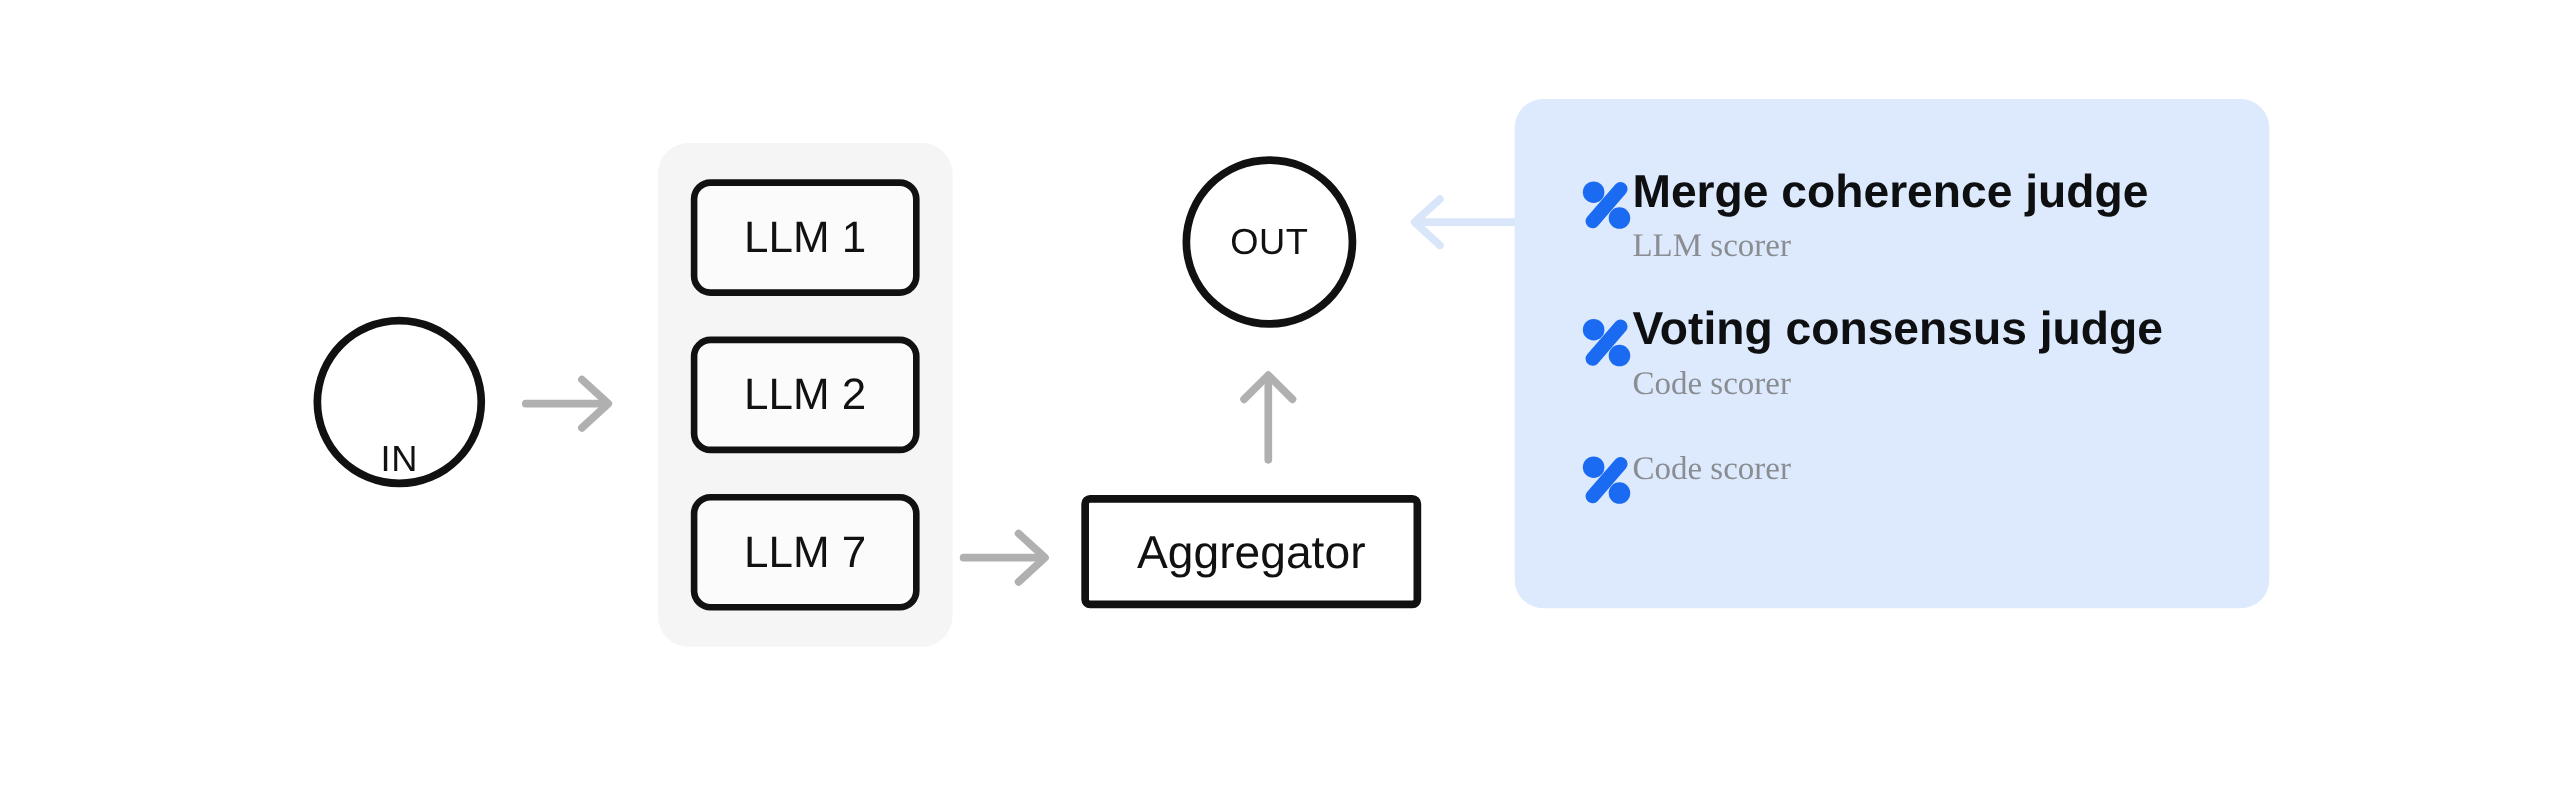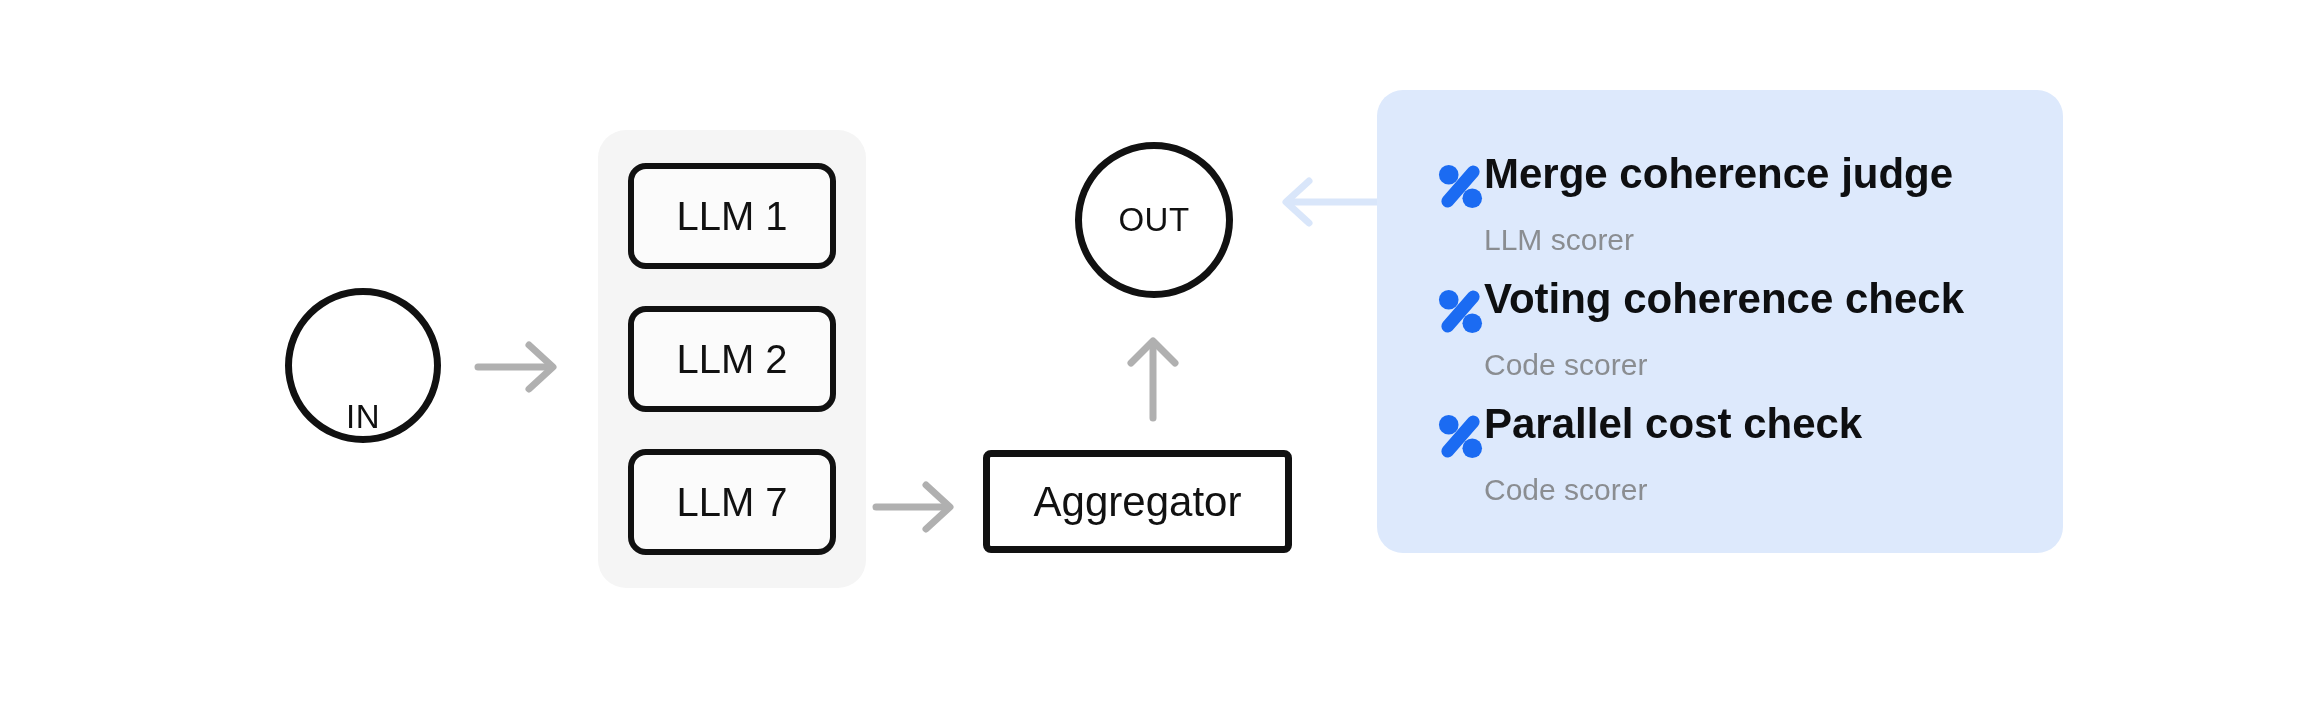--- a/index.html
+++ b/index.html
@@ -96,22 +96,23 @@
     line-height: 48px;
     font-weight: 600;
     color: #0e0f11;
     white-space: nowrap;
   }
   .scorer-subtitle {
     font-size: 30px;
     line-height: 36px;
     font-weight: 400;
     color: #8a8d91;
-    margin-top: 24px;
+    margin-top: 8px;
     white-space: nowrap;
+    font-family: Liberation Serif, serif;
   }
 </style>
 </head>
 <body>
 
 <svg id="arrow-layer" viewBox="0 0 2318 720" xmlns="http://www.w3.org/2000/svg">
   <g stroke="#b0b0b0" stroke-width="7" stroke-linecap="round" stroke-linejoin="round" fill="none">
     <path d="M478 367 H548"></path>
     <polyline points="529,345 553,367 529,389"></polyline>
   </g>
@@ -167,30 +168,29 @@
     </div>
   </div>
 
   <div class="scorer-item item-1">
     <svg class="scorer-icon" viewBox="0 0 48 48">
       <line x1="11" y1="39" x2="37" y2="9" stroke="#1b6bf2" stroke-width="13" stroke-linecap="round"></line>
       <circle cx="12" cy="12" r="10" fill="#1b6bf2"></circle>
       <circle cx="36" cy="36" r="10" fill="#1b6bf2"></circle>
     </svg>
     <div class="scorer-text">
-      <div class="scorer-title">Voting coherence check</div>
+      <div class="scorer-title">Voting consensus judge</div>
       <div class="scorer-subtitle">Code scorer</div>
     </div>
   </div>
 
   <div class="scorer-item item-2">
     <svg class="scorer-icon" viewBox="0 0 48 48">
       <line x1="11" y1="39" x2="37" y2="9" stroke="#1b6bf2" stroke-width="13" stroke-linecap="round"></line>
       <circle cx="12" cy="12" r="10" fill="#1b6bf2"></circle>
       <circle cx="36" cy="36" r="10" fill="#1b6bf2"></circle>
     </svg>
     <div class="scorer-text">
-      <div class="scorer-title">Parallel cost check</div>
       <div class="scorer-subtitle">Code scorer</div>
     </div>
   </div>
 
 </div>
 
 </body></html>

